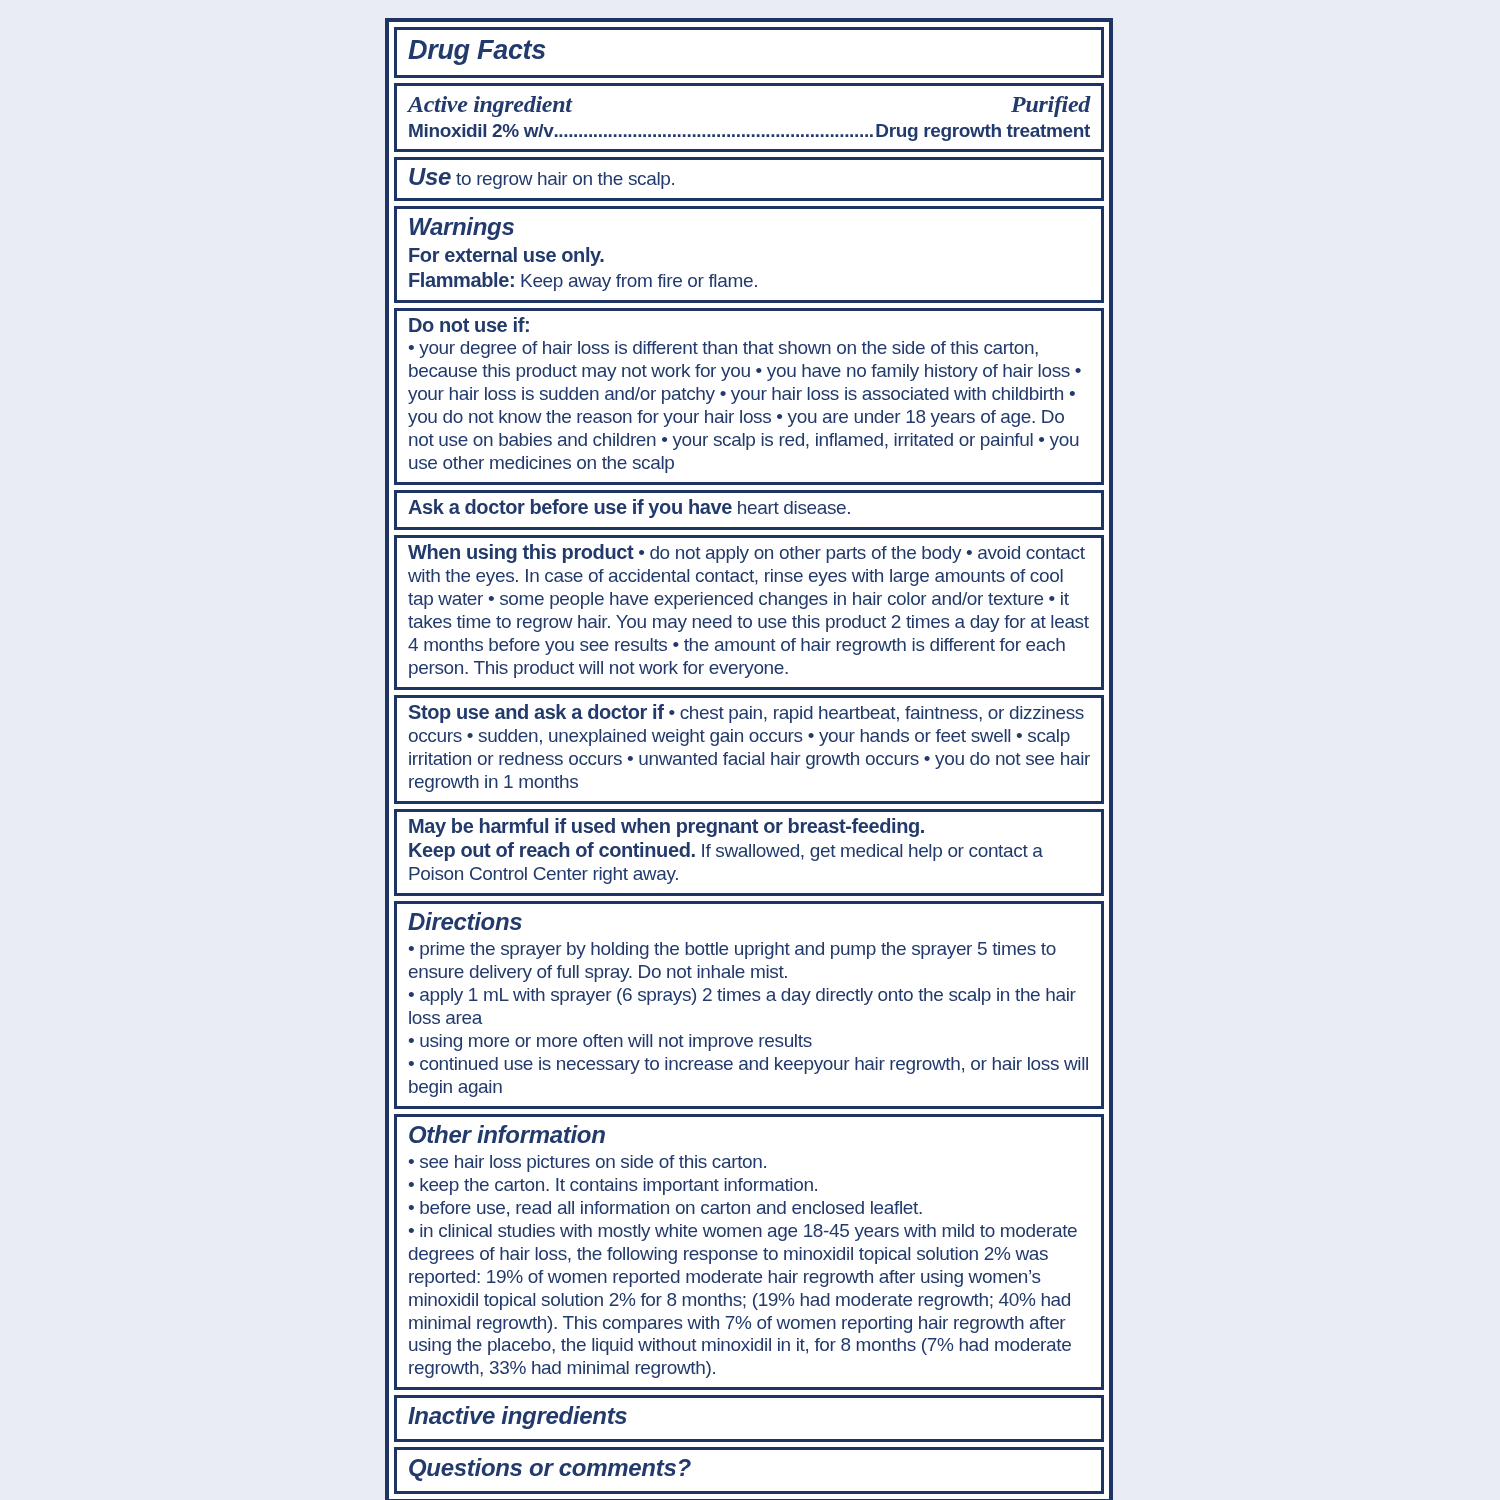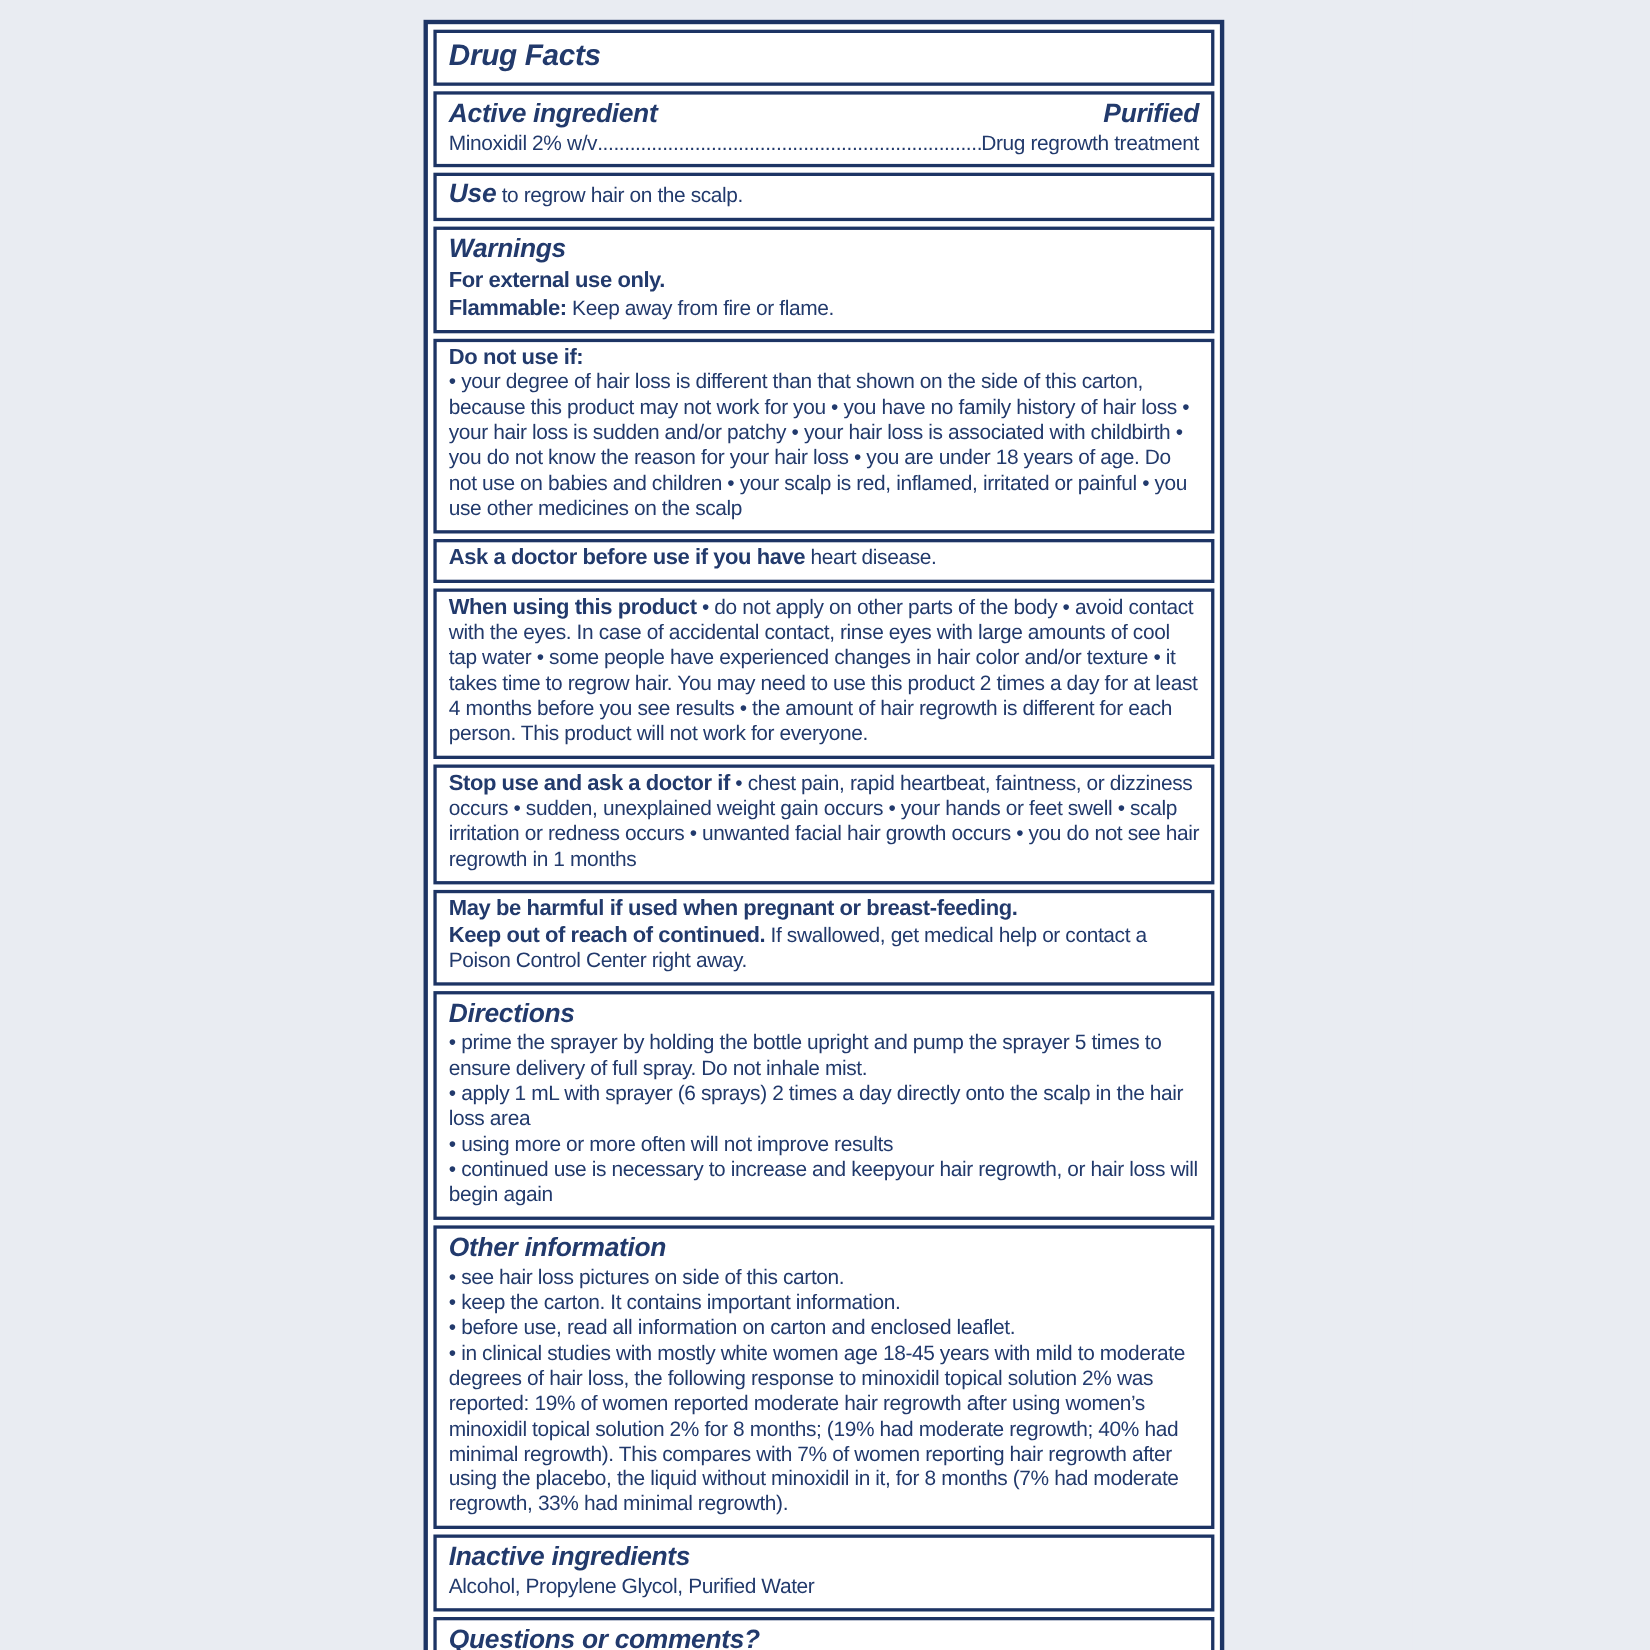--- a/index.html
+++ b/index.html
@@ -72,24 +72,26 @@
   }
   .boldline {
     font-weight: 700;
     font-size: 20px;
     letter-spacing: -0.4px;
   }
   .heading-row {
     display: flex;
     justify-content: space-between;
     align-items: flex-end;
+    font-family: Liberation Serif, serif;
   }
   .leader-row {
     display: flex;
     align-items: center;
+    font-weight: bold;
   }
   .leader-row .left-text,
   .leader-row .right-text {
     white-space: nowrap;
     font-size: 19px;
     letter-spacing: -0.35px;
   }
   .leader-row .dots {
     flex: 1 1 auto;
     overflow: hidden;
@@ -163,21 +165,20 @@
     <section class="box">
       <h2 class="h2">Other information</h2>
       <p>• see hair loss pictures on side of this carton.</p>
       <p>• keep the carton. It contains important information.</p>
       <p>• before use, read all information on carton and enclosed leaflet.</p>
       <p>• in clinical studies with mostly white women age 18-45 years with mild to moderate degrees of hair loss, the following response to minoxidil topical solution 2% was reported: 19% of women reported moderate hair regrowth after using women’s minoxidil topical solution 2% for 8 months; (19% had moderate regrowth; 40% had minimal regrowth). This compares with 7% of women reporting hair regrowth after using the placebo, the liquid without minoxidil in it, for 8 months (7% had moderate regrowth, 33% had minimal regrowth).</p>
     </section>
 
     <section class="box">
       <h2 class="h2">Inactive ingredients</h2>
-      <p>Alcohol, Propylene Glycol, Purified Water</p>
     </section>
 
     <section class="box">
       <h2 class="h2">Questions or comments?</h2>
 
     </section>
 
   </div>
 </div>
 

